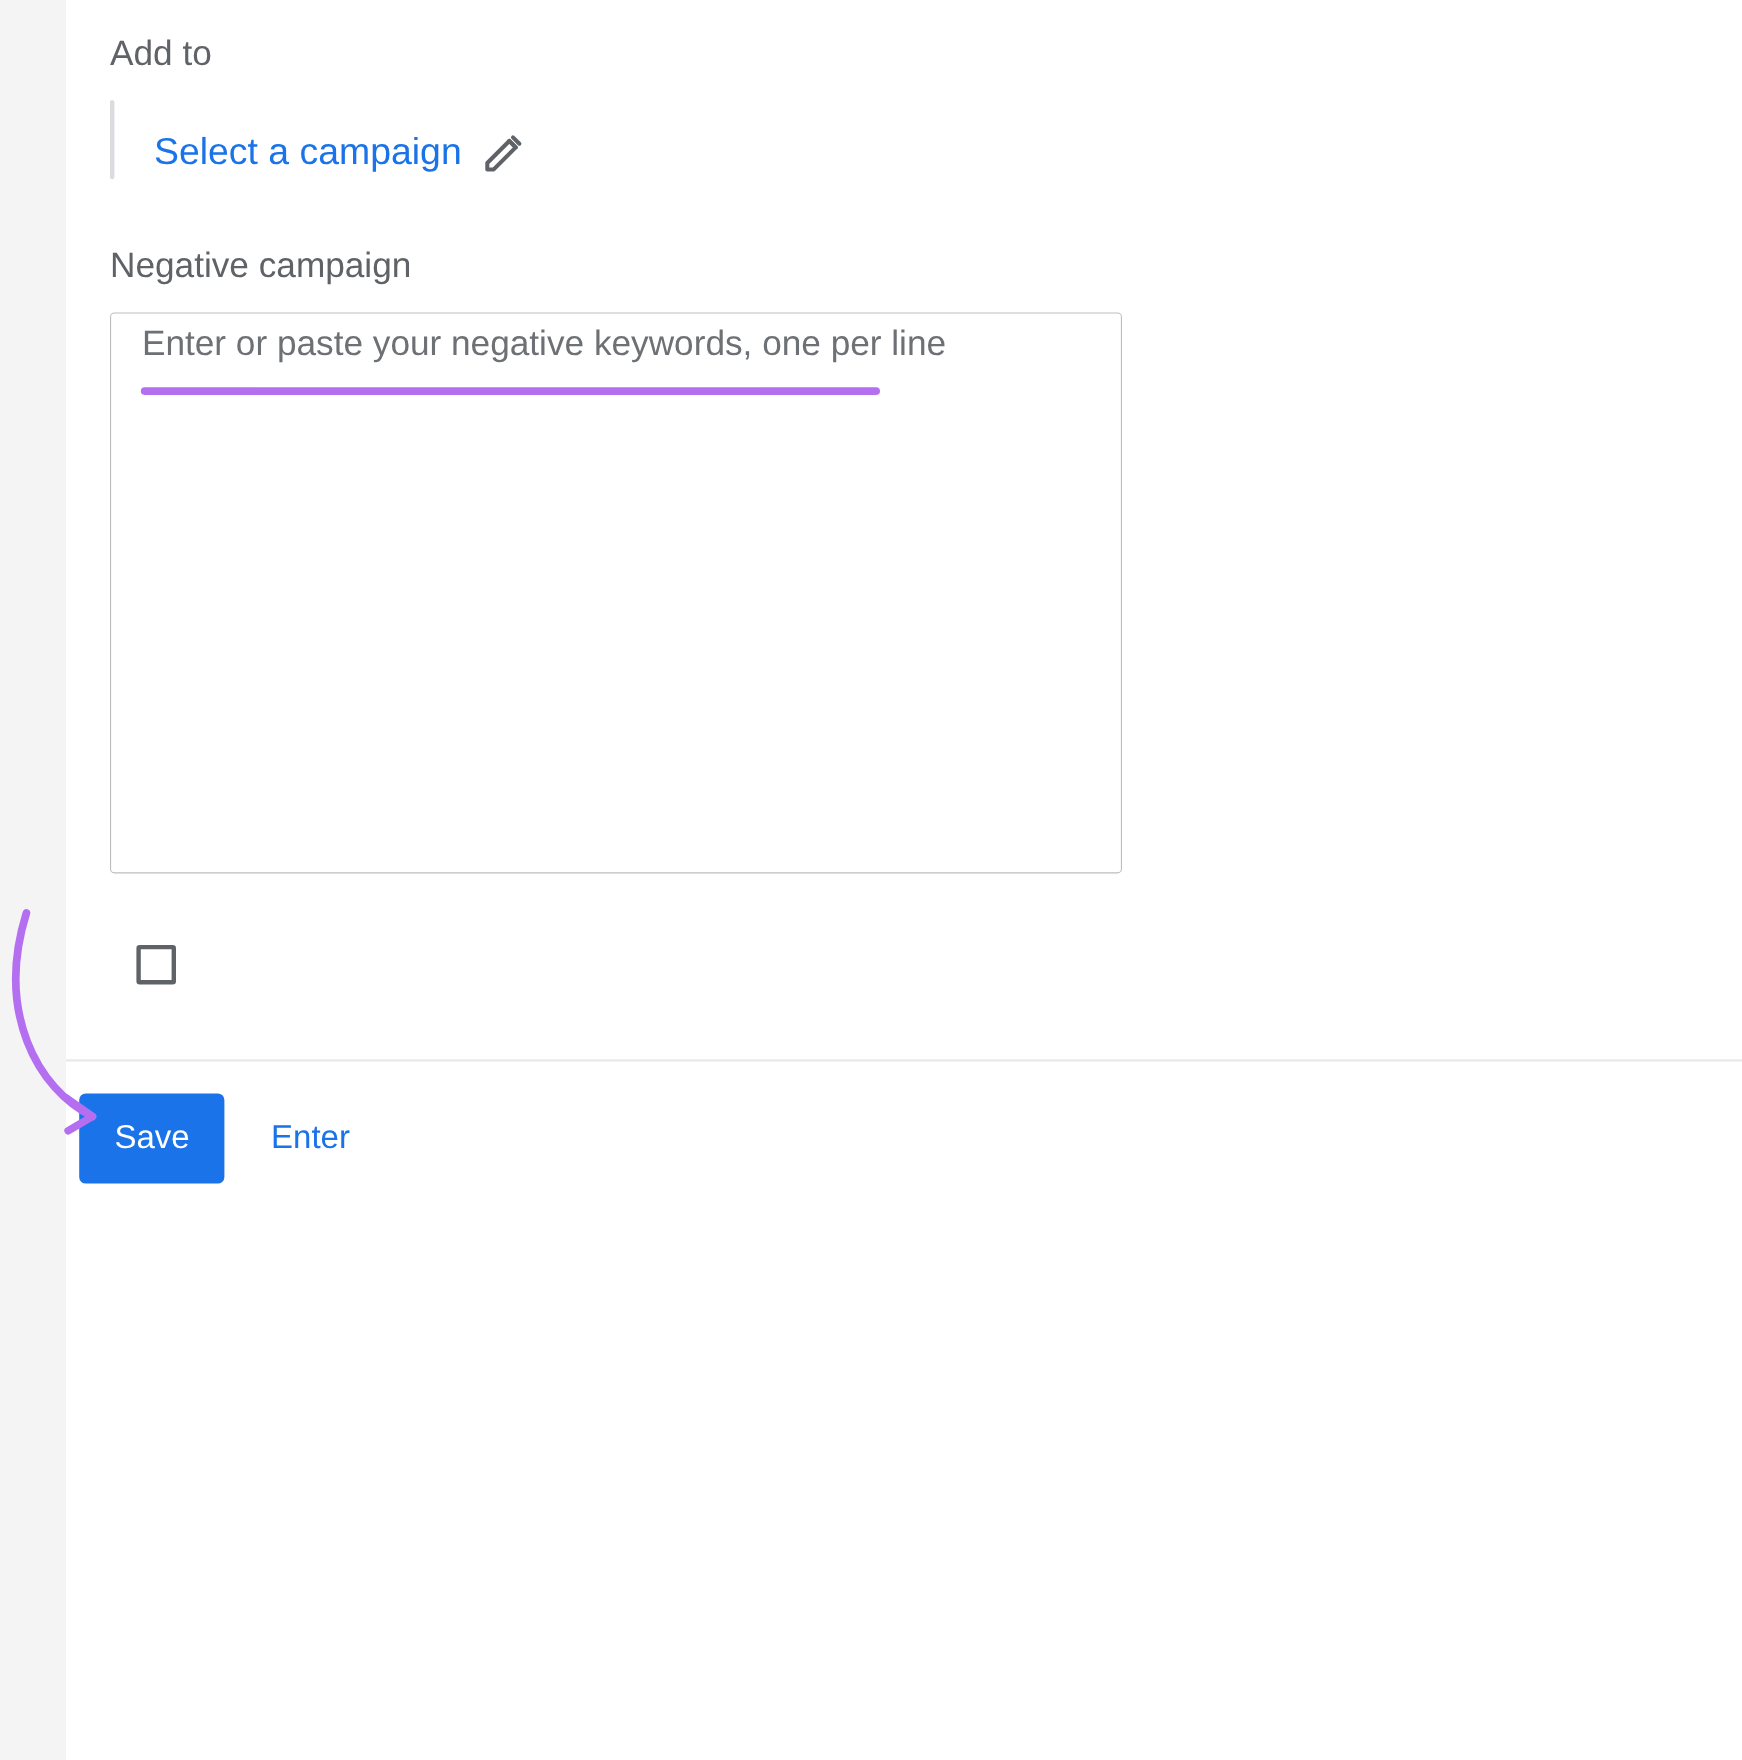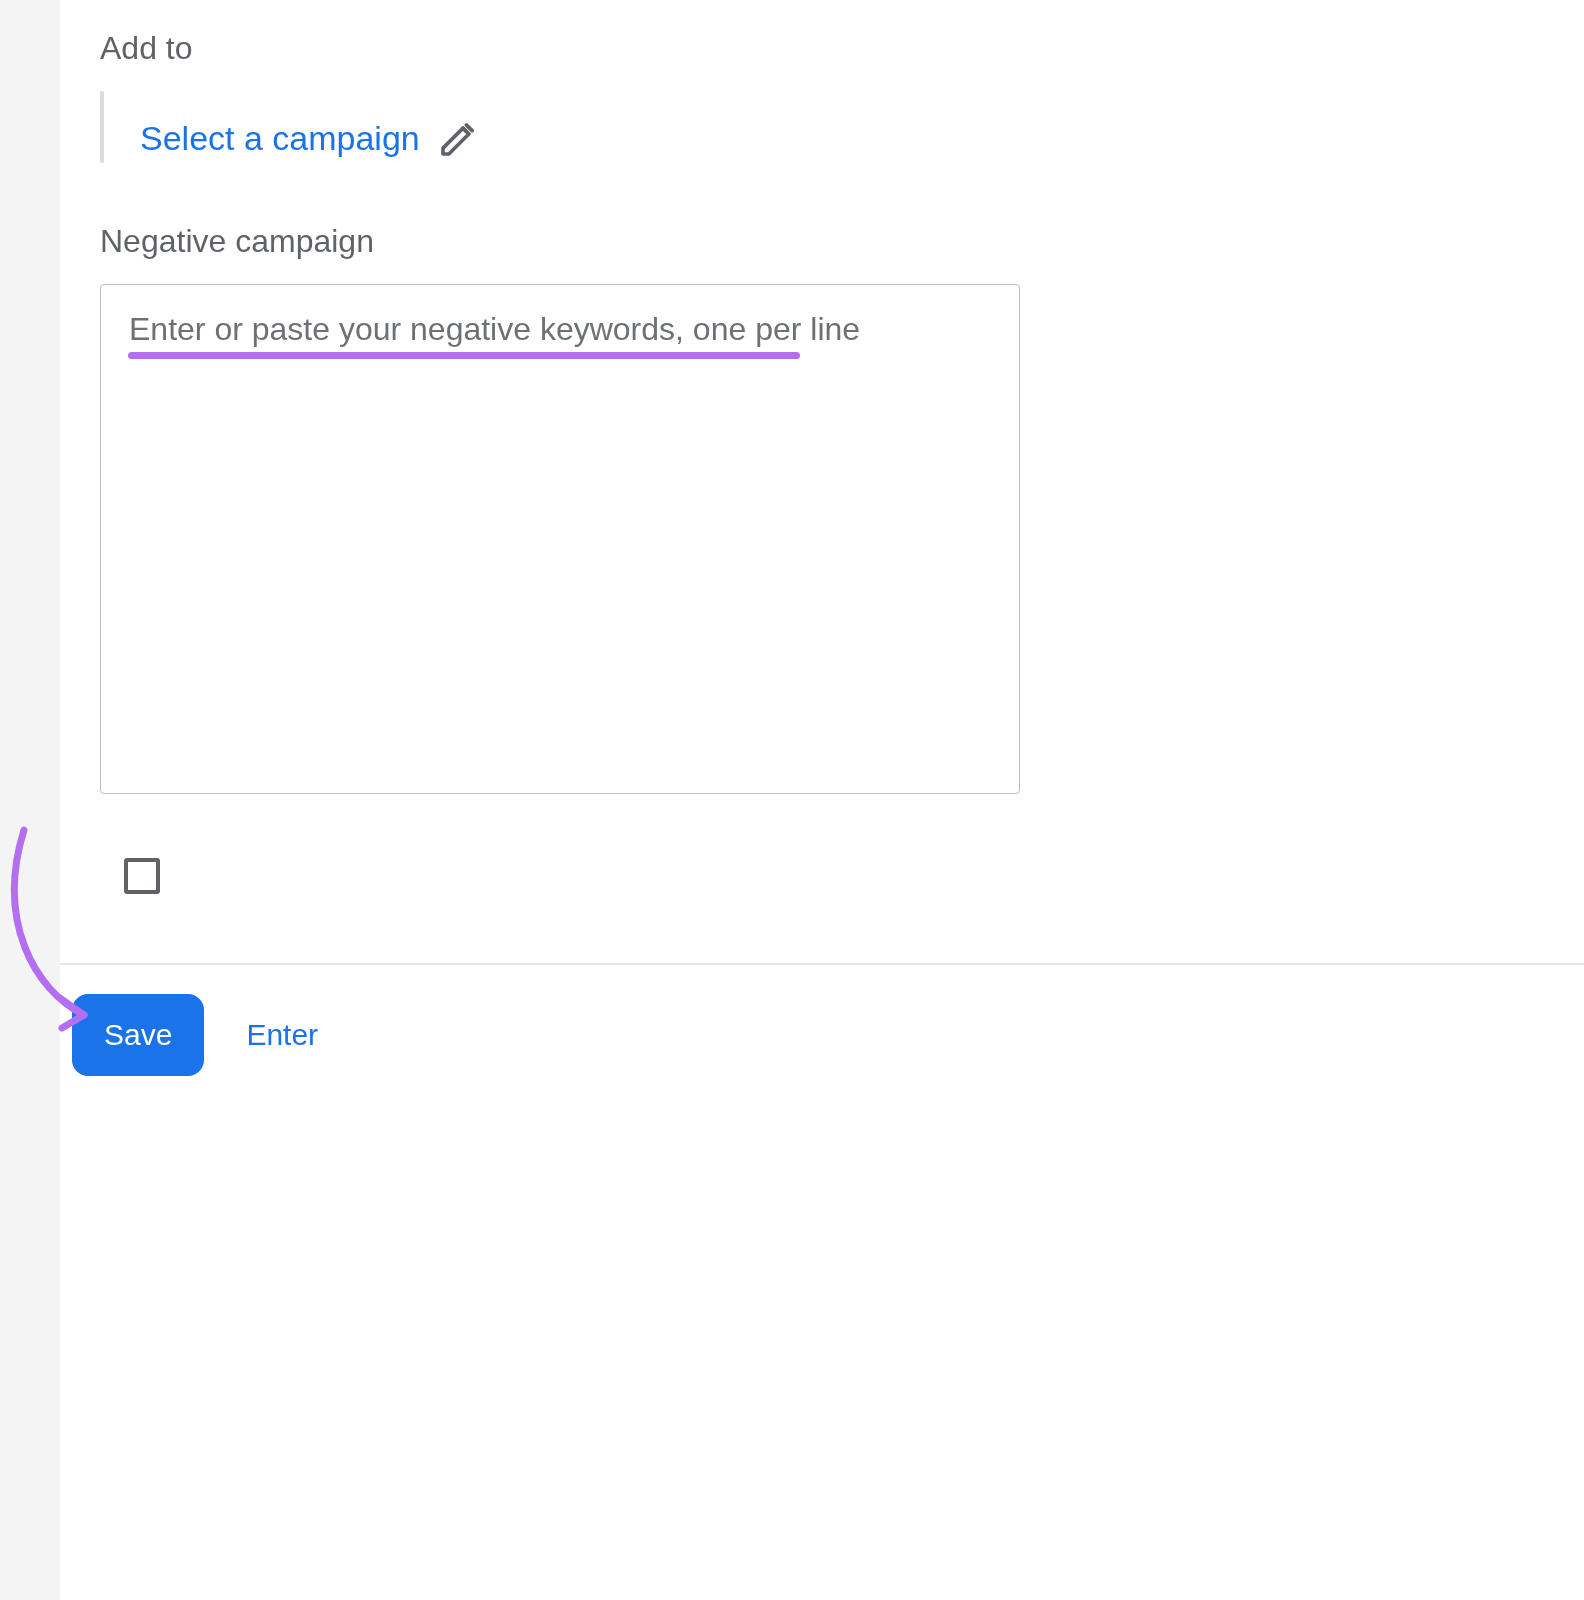--- a/index.html
+++ b/index.html
@@ -92,21 +92,21 @@
       position: relative;
       margin-bottom: 60px;
     }
     .negkw-textarea {
       width: 920px;
       height: 510px;
       border: 1.5px solid #bdbdbd;
       border-radius: 4px;
       font-size: 32px;
       color: #0f766e;
-      padding: 26px 28px;
+      padding: 9px 28px;
       font-family: inherit;
       resize: none;
       outline: none;
       background: #fff;
     }
     .negkw-textarea::placeholder {
       color: #6d7074;
     }
     .underline-annot {
       position: absolute;
@@ -152,21 +152,21 @@
       display: flex;
       align-items: center;
       gap: 42px;
     }
     .save-btn {
       background: #1a73e8;
       color: #fff;
       font-size: 30px;
       padding: 24px 32px;
       border: none;
-      border-radius: 16px;
+      border-radius: 6px;
       cursor: pointer;
       font-family: inherit;
     }
     .cancel-btn {
       background: none;
       border: none;
       color: #1a73e8;
       font-size: 30px;
       cursor: pointer;
       font-family: inherit;

